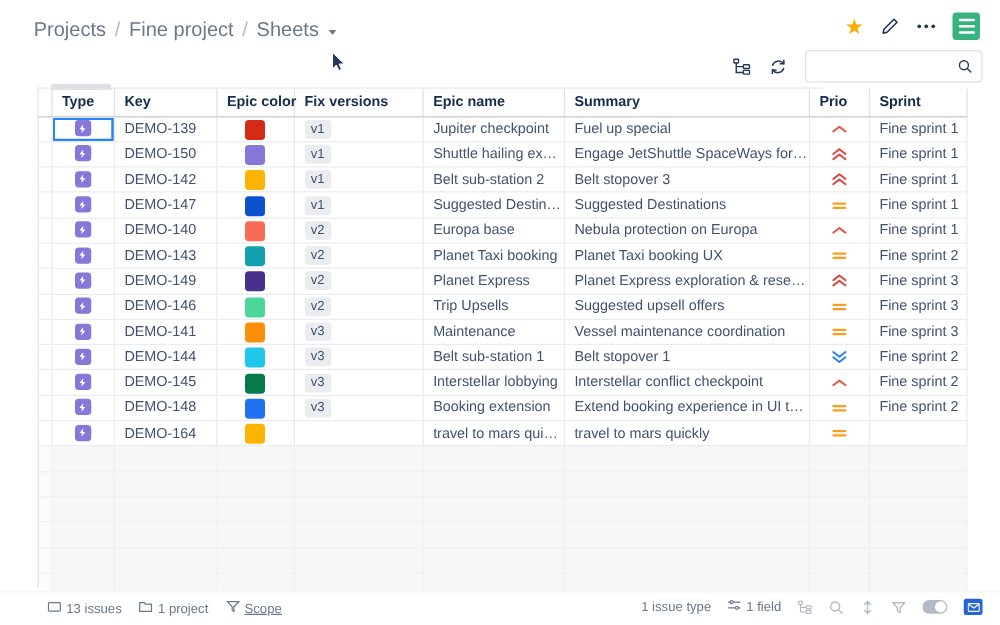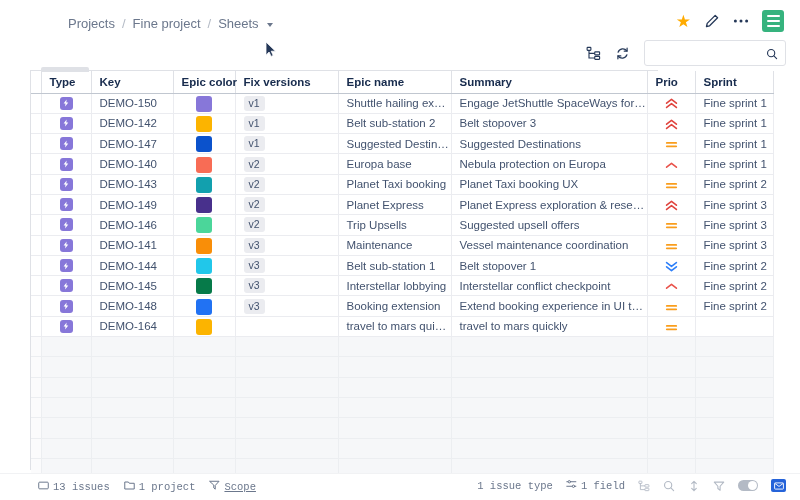--- a/index.html
+++ b/index.html
@@ -8,21 +8,21 @@
     background:#ffffff;
     font-family:"Liberation Sans", sans-serif;
     color:#172b4d;
     -webkit-font-smoothing:antialiased;
   }
   .app{position:relative;width:800px;height:500px;}
 
   
   .header{position:absolute;left:0;top:0;width:800px;height:70px;background:#fff;}
   .breadcrumb{position:absolute;left:27px;top:16px;display:flex;align-items:center;gap:7px;
-    font-size:13px;color:#6b778c;margin-left:41px;}
+    font-size:16px;color:#6b778c;}
   .breadcrumb .crumb{color:#6b778c;cursor:pointer;}
   .breadcrumb .sep{color:#b3bac5;}
   .caret-down{
     width:0;height:0;border-left:3.5px solid transparent;border-right:3.5px solid transparent;
     border-top:4px solid #6b778c;margin-left:1px;margin-top:2px;display:inline-block;}
   .page-title{position:absolute;left:26px;top:30px;font-size:21px;font-weight:700;
     letter-spacing:-0.4px;color:#172b4d;}
 
   .hdr-icons{position:absolute;right:16px;top:10px;display:flex;align-items:center;gap:13px;}
   .ic{display:flex;align-items:center;justify-content:center;cursor:pointer;}
@@ -85,21 +85,21 @@
   td.prioc{text-align:center;padding:0;}
   td.prioc svg{vertical-align:middle;}
 
   
   .footer{position:absolute;left:0;bottom:0;width:800px;height:26px;background:#fff;
     border-top:1px solid #f1f2f4;}
   .f-left{position:absolute;left:38px;top:6px;display:flex;align-items:center;gap:14px;
     font-size:10.5px;color:#6b778c;}
   .f-right{position:absolute;right:14px;top:5px;display:flex;align-items:center;gap:13px;
     font-size:10.5px;color:#6b778c;}
-  .f-item{display:flex;align-items:center;gap:4px;cursor:pointer;font-family:Liberation Mono, monospace;}
+  .f-item{display:flex;align-items:center;gap:4px;cursor:pointer;}
   .f-item.link span{text-decoration:underline;}
   .toggle{width:20px;height:11px;border-radius:6px;background:#b3bac5;position:relative;cursor:pointer;}
   .toggle i{position:absolute;right:1px;top:1px;width:9px;height:9px;border-radius:50%;background:#fff;}
   .mailbtn{width:15px;height:13px;border-radius:2px;background:#2563d9;display:flex;
     align-items:center;justify-content:center;cursor:pointer;}
 
   .cursor{position:absolute;left:265px;top:41px;pointer-events:none;}
 </style>
 </head>
 <body>
@@ -197,20 +197,37 @@
           <th>Fix versions</th>
           <th>Epic name</th>
           <th>Summary</th>
           <th>Prio</th>
           <th>Sprint</th>
         </tr>
       </thead>
       <tbody id="tbody">
           <tr>
             <td class="gut"></td>
+            <td class="typec sel"><span class="epicicon">
+                <svg width="8" height="8" viewBox="0 0 8 8">
+                  <path d="M4.6 0.6L1.6 4.4h1.9L3.1 7.4l3.2-3.9H4.3z" fill="#fff"></path>
+                </svg>
+              </span></td>
+            <td class="key">DEMO-139</td>
+            <td class="colorc"><span class="swatch" style="background:#d32b16"></span></td>
+            <td><span class="lozenge">v1</span></td>
+            <td>Jupiter checkpoint</td>
+            <td>Fuel up special</td>
+            <td class="prioc"><svg width="13" height="7" viewBox="0 0 13 7" fill="none" stroke="#e9524a" stroke-width="1.6" stroke-linecap="round" stroke-linejoin="round">
+                <path d="M1.6 5.2L6.5 1.4l4.9 3.8"></path>
+              </svg></td>
+            <td>Fine sprint 1</td>
+          </tr>
+          <tr>
+            <td class="gut"></td>
             <td class="typec"><span class="epicicon">
                 <svg width="8" height="8" viewBox="0 0 8 8">
                   <path d="M4.6 0.6L1.6 4.4h1.9L3.1 7.4l3.2-3.9H4.3z" fill="#fff"></path>
                 </svg>
               </span></td>
             <td class="key">DEMO-150</td>
             <td class="colorc"><span class="swatch" style="background:#8777d9"></span></td>
             <td><span class="lozenge">v1</span></td>
             <td>Shuttle hailing expe…</td>
             <td>Engage JetShuttle SpaceWays for short d…</td>

